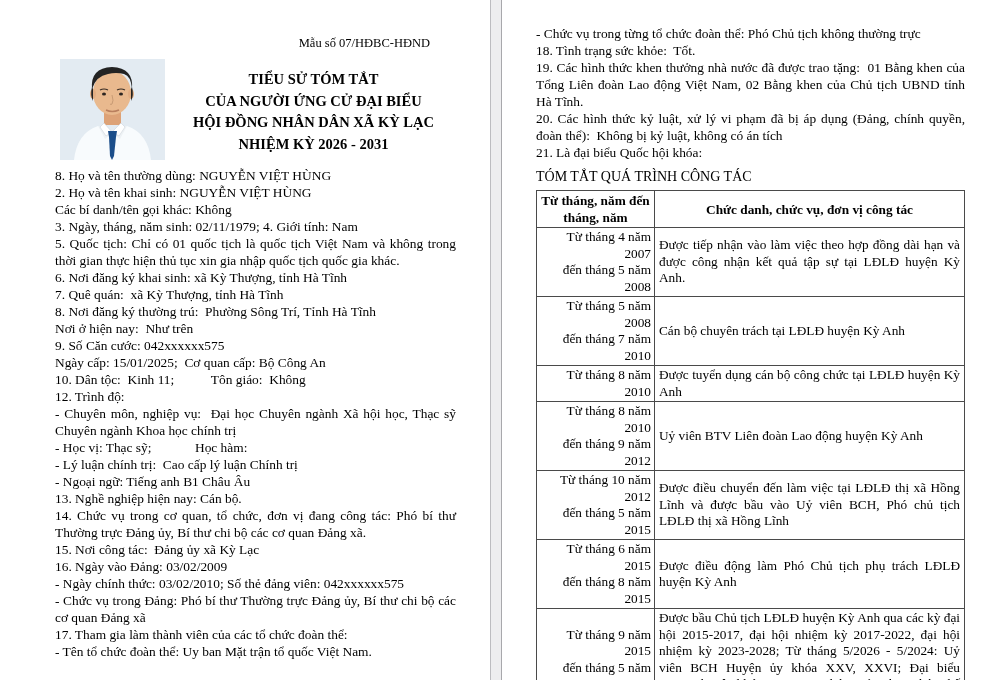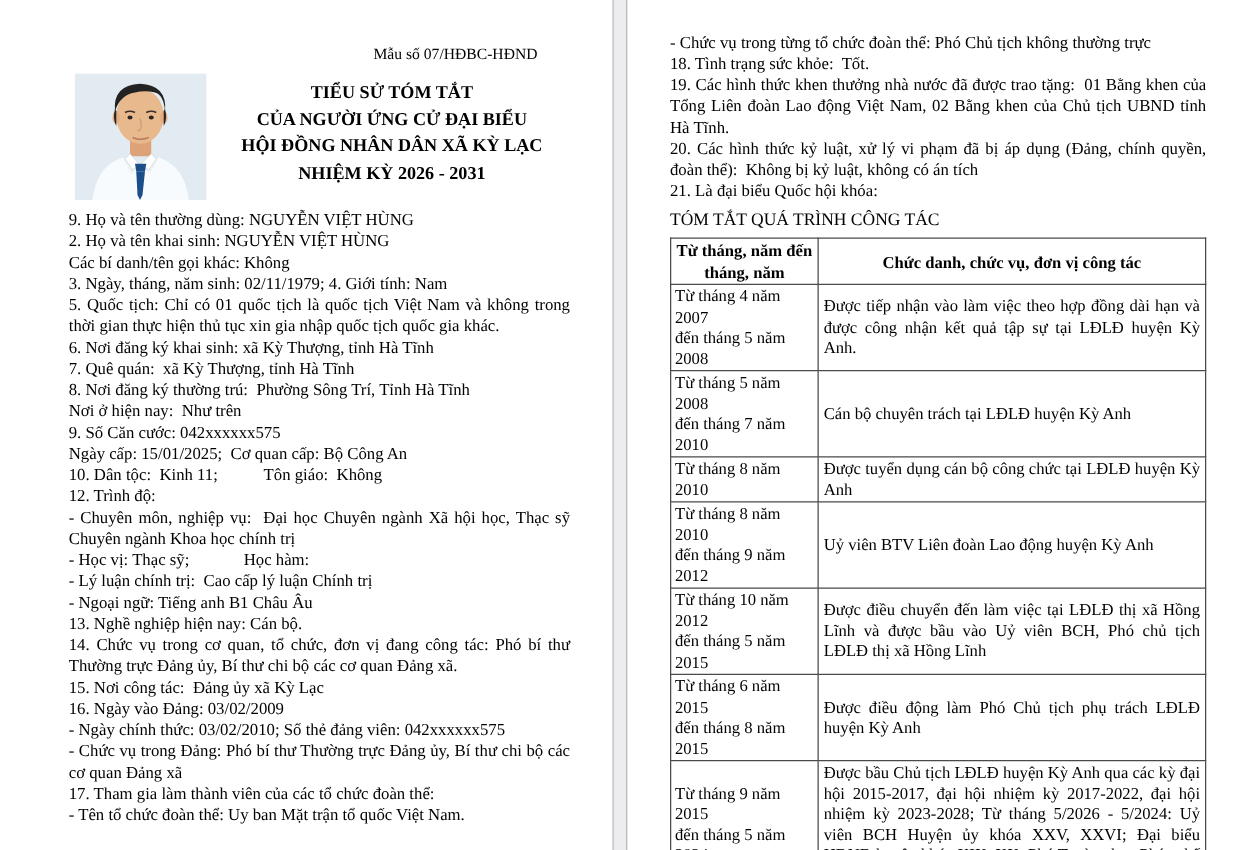--- a/index.html
+++ b/index.html
@@ -12,21 +12,21 @@
   .page-left{left:0;width:490px;}
   .page-right{left:502px;width:485px;}
   .divider{
     position:absolute;left:490px;top:0;width:12px;height:680px;
     background:#ededef;border-left:1px solid #bcbcc0;border-right:1px solid #a8a8ac;
     box-sizing:border-box;
   }
   .form-number{
     text-align:right;padding:36px 60px 0 0;font-size:12.5px;line-height:15px;
   }
-  .header-row{display:flex;padding:8px 28px 0 60px;}
+  .header-row{display:flex;padding:8px 28px 0 60px;align-items:center;}
   .photo{
     width:105px;height:101px;flex:none;overflow:hidden;background:#dfe8f0;
   }
   .photo svg{display:block;}
   .title-block{
     flex:1;text-align:center;font-weight:bold;font-size:14.5px;line-height:21.5px;
     padding-top:5px;
   }
   .body-left{
     padding:7px 34px 0 55px;font-size:13.4px;line-height:17px;
@@ -39,21 +39,21 @@
     text-align:left;font-weight:normal;font-size:14px;padding:7px 0 5px 0;
   }
   table.career{
     border-collapse:collapse;width:100%;font-size:13.3px;table-layout:fixed;
   }
   .career th,.career td{
     border:1px solid #4a4a4a;padding:1px 3px;vertical-align:middle;
   }
   .career th{font-weight:bold;text-align:center;line-height:17px;}
   .career td.col-period{
-    text-align:left;white-space:pre-line;line-height:16.5px;
+    text-align:right;white-space:pre-line;line-height:16.5px;
   }
   .career col.c1{width:118px;}
   .career td.col-role{text-align:justify;line-height:16.5px;padding:1px 4px;}
 </style>
 </head>
 <body>
 
 <div class="page page-left">
   <div class="form-number">Mẫu số 07/HĐBC-HĐND</div>
 
@@ -93,21 +93,21 @@
     </div>
     <div class="title-block">
       <div>TIỂU SỬ TÓM TẮT</div>
       <div>CỦA NGƯỜI ỨNG CỬ ĐẠI BIỂU</div>
       <div>HỘI ĐỒNG NHÂN DÂN XÃ KỲ LẠC</div>
       <div>NHIỆM KỲ 2026 - 2031</div>
     </div>
   </div>
 
   <div class="body-left">
-    <div class="para">9. Họ và tên thường dùng: NGUYỄN VIỆT HÙNG</div>
+    <div class="para">8. Họ và tên thường dùng: NGUYỄN VIỆT HÙNG</div>
     <div class="para">2. Họ và tên khai sinh: NGUYỄN VIỆT HÙNG</div>
     <div class="para">Các bí danh/tên gọi khác: Không</div>
     <div class="para">3. Ngày, tháng, năm sinh: 02/11/1979; 4. Giới tính: Nam</div>
     <div class="para">5. Quốc tịch: Chỉ có 01 quốc tịch là quốc tịch Việt Nam và không trong thời gian thực hiện thủ tục xin gia nhập quốc tịch quốc gia khác.</div>
     <div class="para">6. Nơi đăng ký khai sinh: xã Kỳ Thượng, tỉnh Hà Tĩnh</div>
     <div class="para">7. Quê quán:  xã Kỳ Thượng, tỉnh Hà Tĩnh</div>
     <div class="para">8. Nơi đăng ký thường trú:  Phường Sông Trí, Tỉnh Hà Tĩnh</div>
     <div class="para">Nơi ở hiện nay:  Như trên</div>
     <div class="para">9. Số Căn cước: 042xxxxxx575</div>
     <div class="para">Ngày cấp: 15/01/2025;  Cơ quan cấp: Bộ Công An</div>

